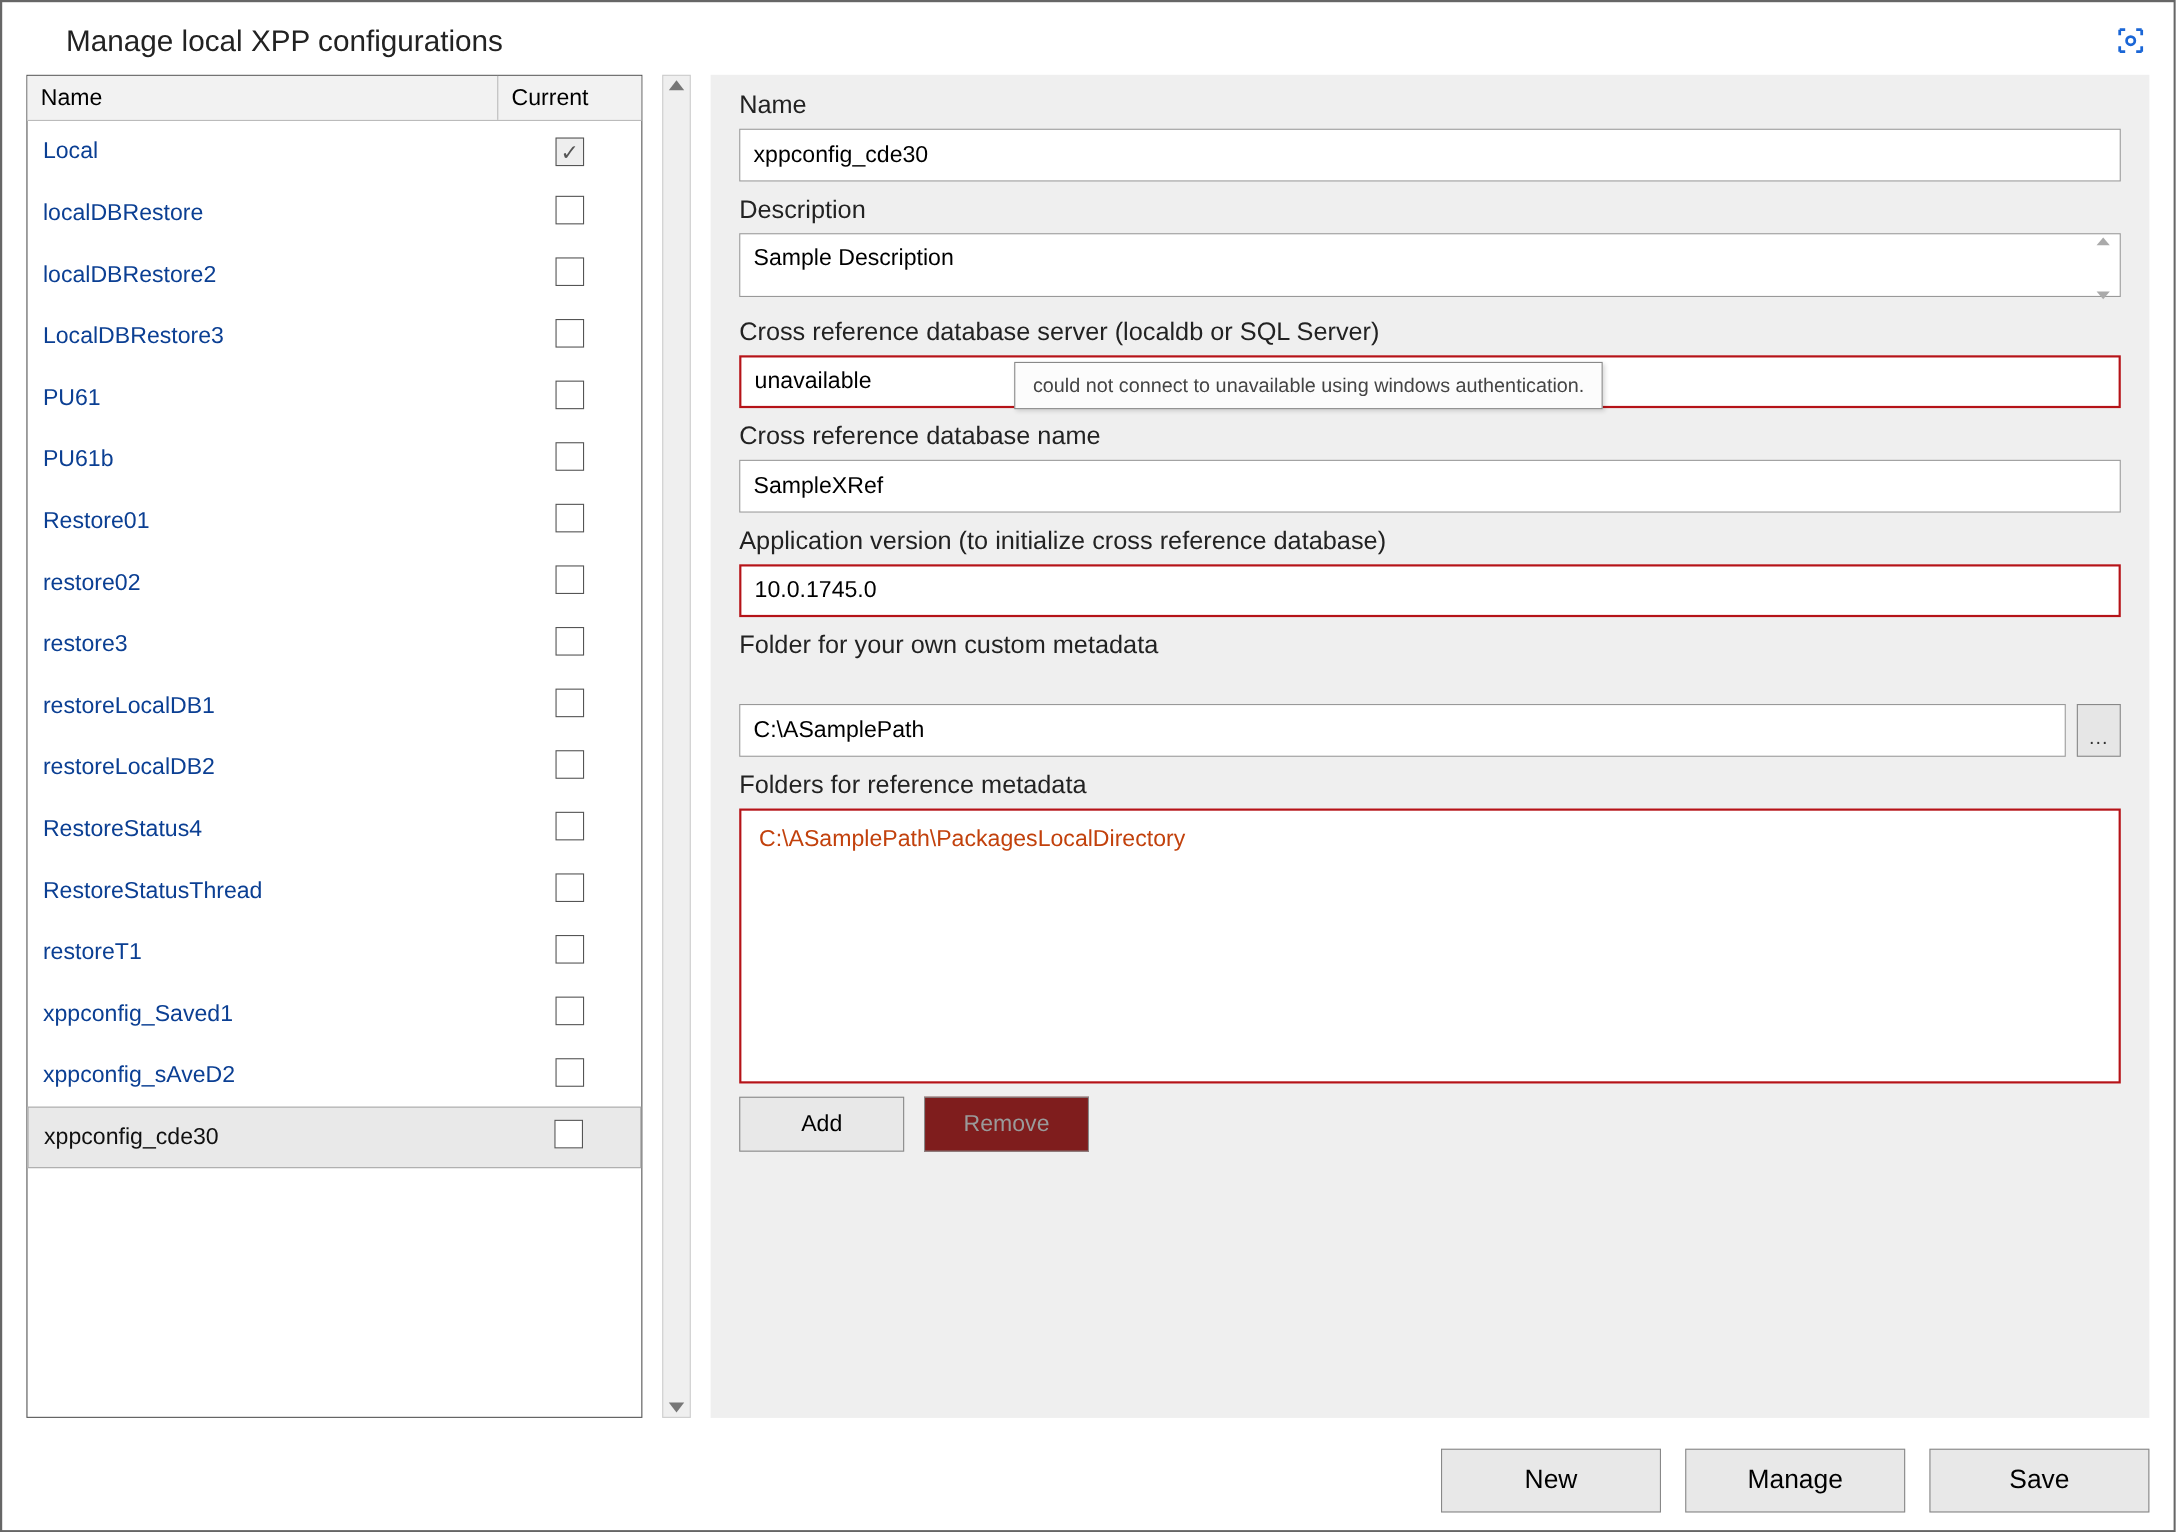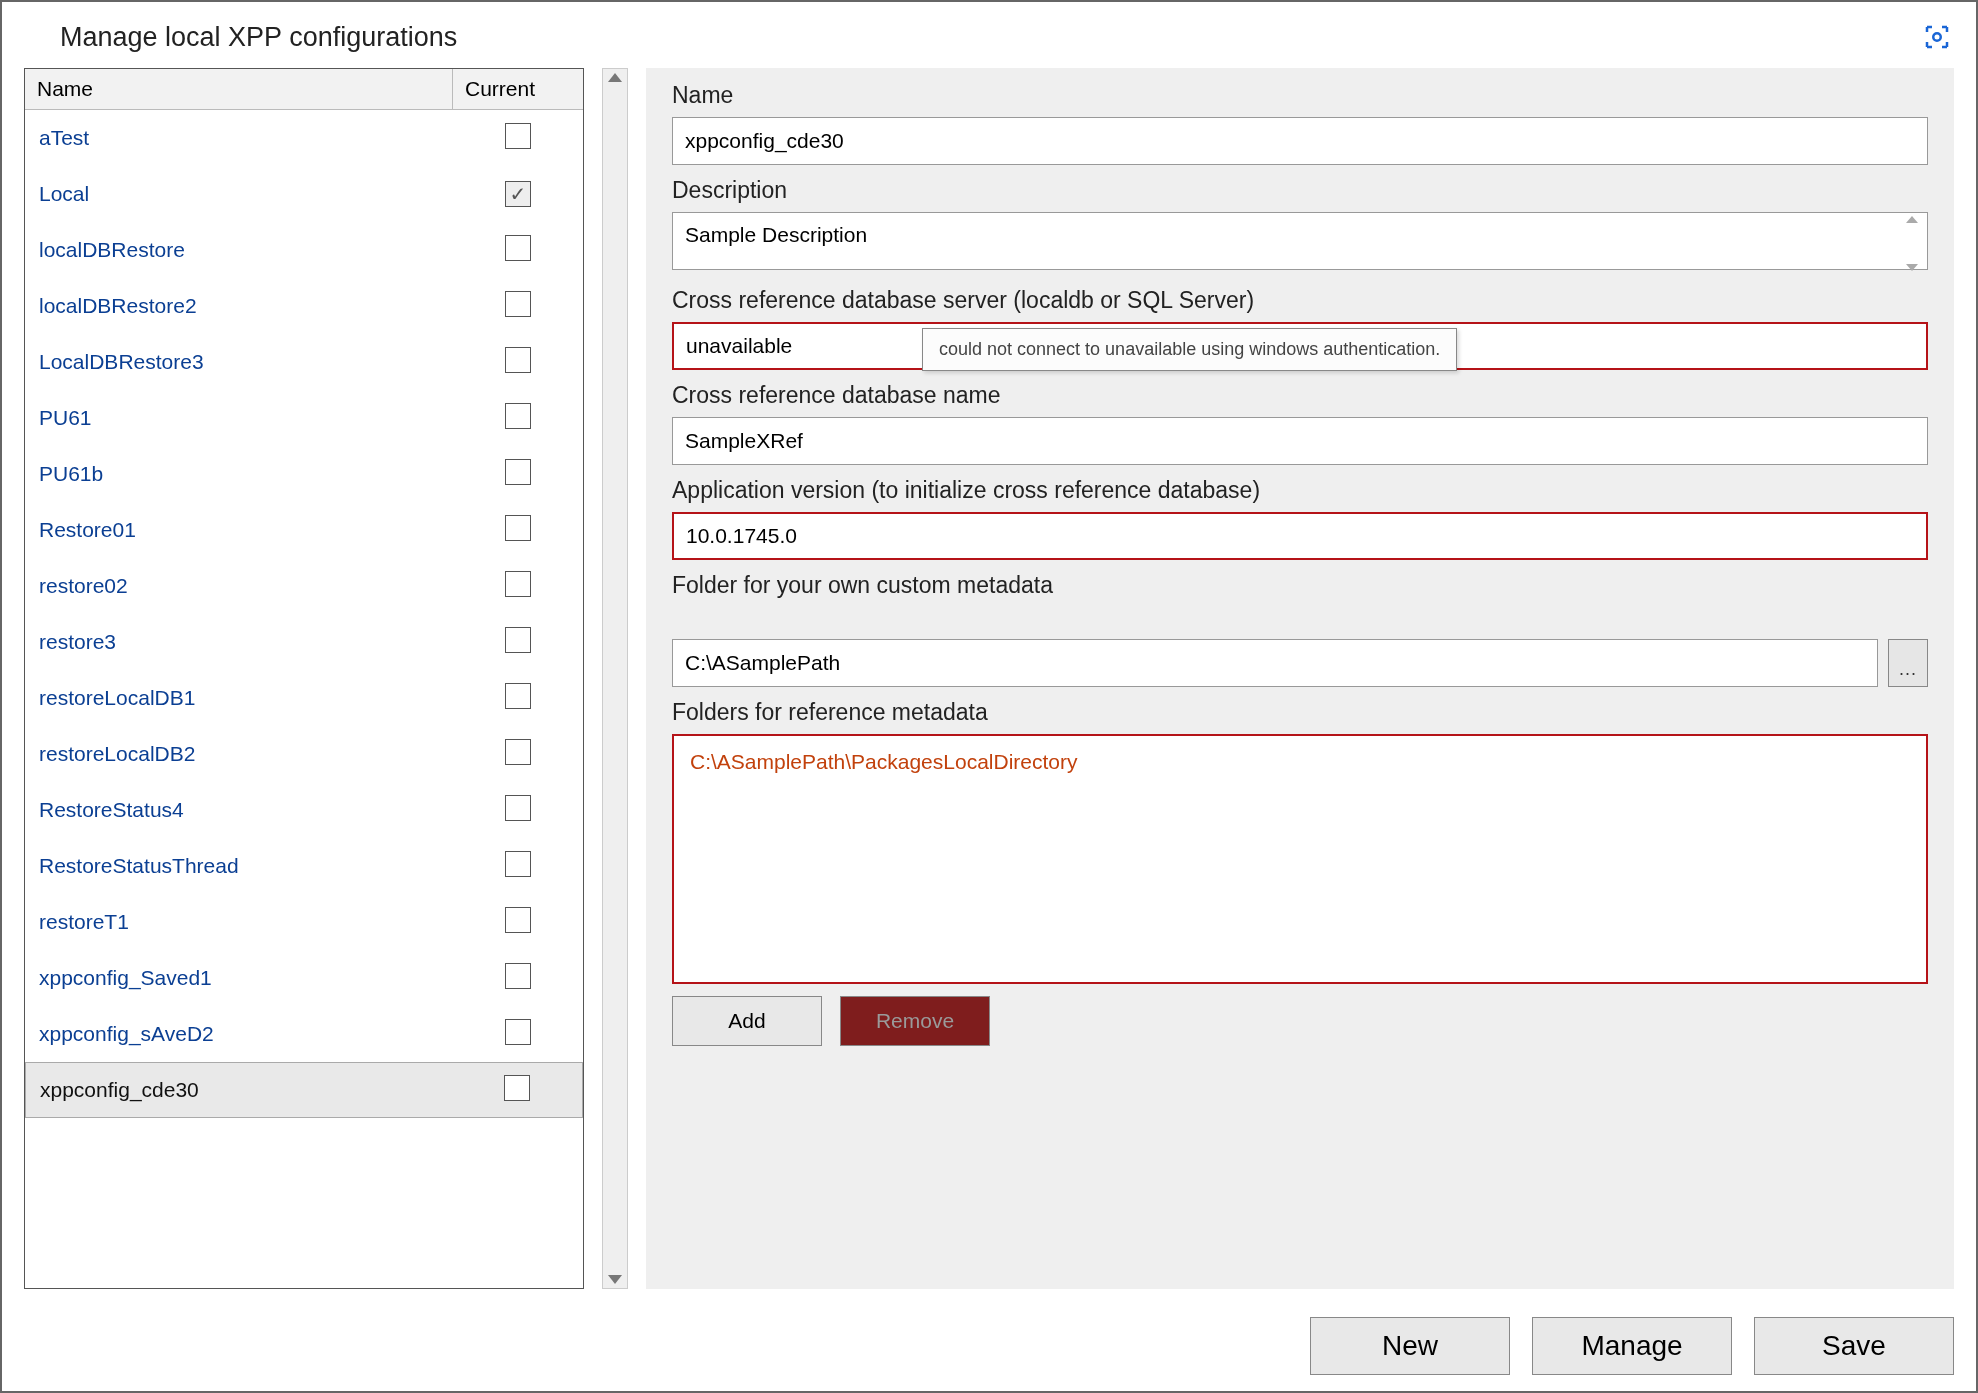--- a/index.html
+++ b/index.html
@@ -195,21 +195,21 @@
     z-index: 50;
   }
   
   .bottom-bar {
     position: absolute;
     right: 22px;
     bottom: 16px;
     display: flex;
     gap: 22px;
   }
-  .bottom-bar .btn { min-width: 200px; height: 58px; font-size: 28px; }
+  .bottom-bar .btn { min-width: 200px; height: 58px; font-size: 24px; }
 </style>
 </head>
 <body>
 
 <div class="window">
 
   <div class="titlebar">
     <div class="title">Manage local XPP configurations</div>
     <div class="screenshot-icon">
       <svg viewBox="0 0 24 24" fill="none" stroke="#1a66d6" stroke-width="2">
@@ -221,24 +221,20 @@
 
   <div class="body">
 
     <div class="list-panel">
       <div class="list-header">
         <div class="col-name">Name</div>
         <div class="col-current">Current</div>
       </div>
       <div class="list-body" id="list-body">
           <div class="list-row">
-            <div class="cell-name">aTest</div>
-            <div class="cell-check"><span class="chk"></span></div>
-          </div>
-          <div class="list-row">
             <div class="cell-name">Local</div>
             <div class="cell-check"><span class="chk checked"></span></div>
           </div>
           <div class="list-row">
             <div class="cell-name">localDBRestore</div>
             <div class="cell-check"><span class="chk"></span></div>
           </div>
           <div class="list-row">
             <div class="cell-name">localDBRestore2</div>
             <div class="cell-check"><span class="chk"></span></div>

